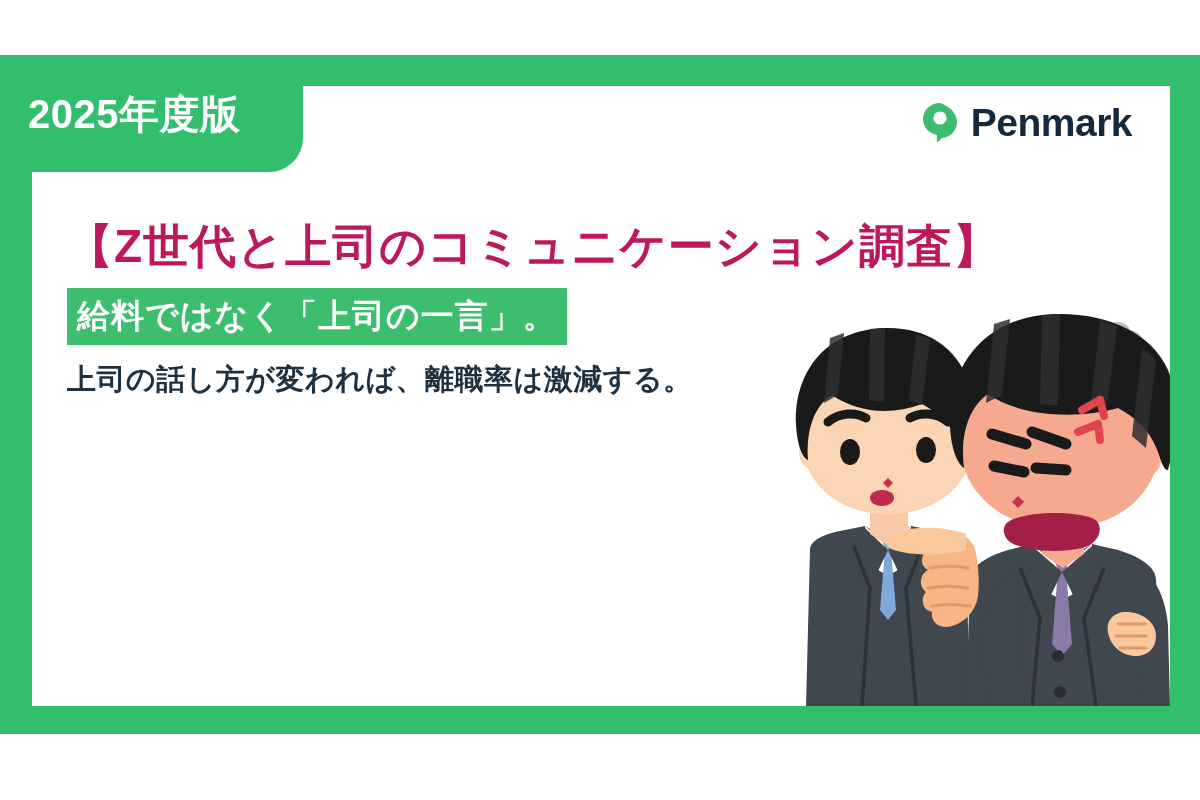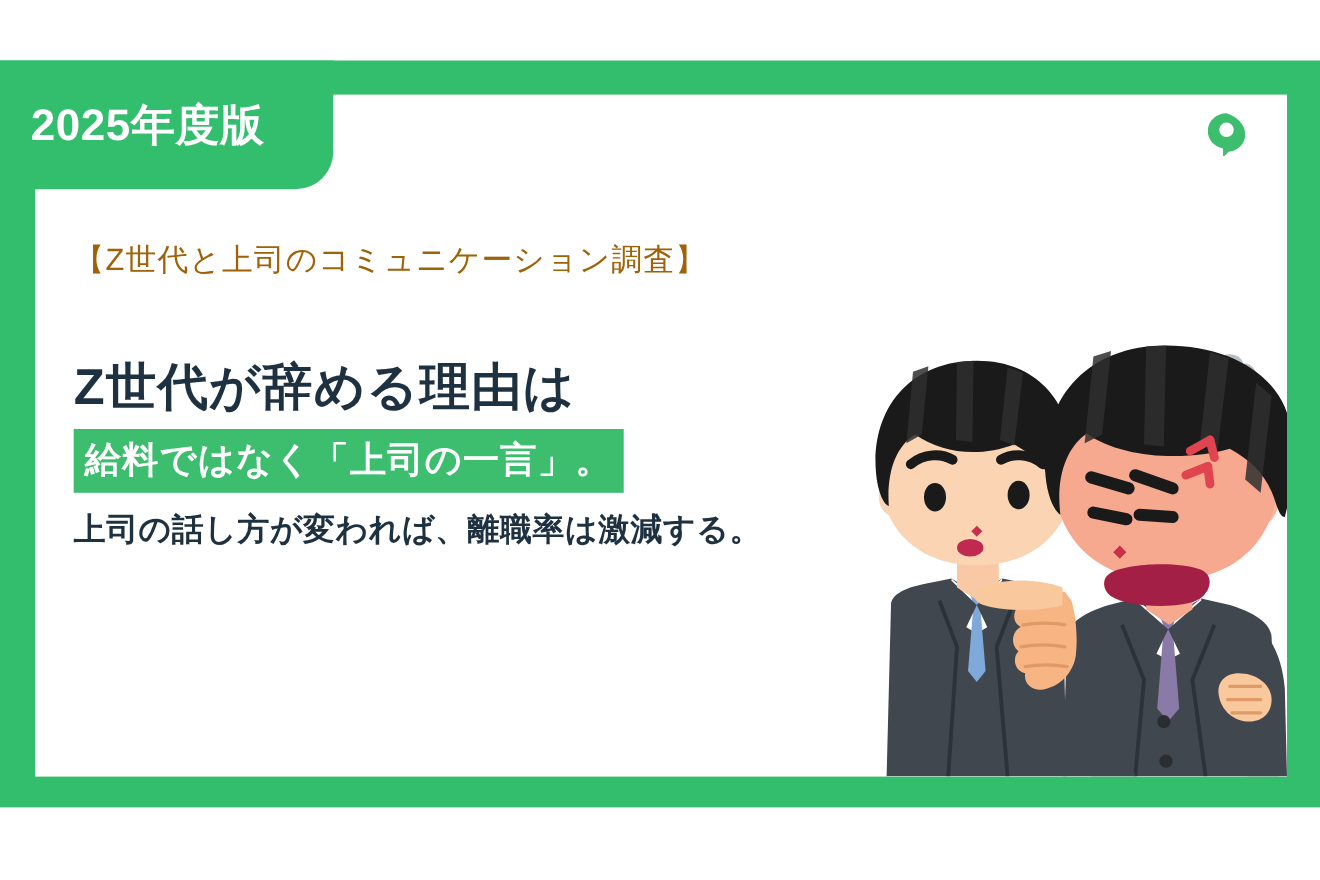--- a/index.html
+++ b/index.html
@@ -27,21 +27,21 @@
 
   
   .brand{position:absolute;right:68px;top:102px;display:flex;
          align-items:center;gap:14px;}
   .brand-mark{width:34px;height:40px;display:block;}
   .brand-name{font-size:39px;font-weight:bold;color:#16293c;
               letter-spacing:-.5px;line-height:1;white-space:nowrap;}
 
   
   .copy{position:absolute;left:67px;top:218px;width:800px;}
-  .kicker{font-size:28px;font-weight:normal;color:#a16207;
+  .kicker{font-size:46px;font-weight:bold;color:#be185d;
           letter-spacing:1px;line-height:1.25;white-space:nowrap;}
   .head1{margin-top:72px;font-size:46px;font-weight:bold;color:#1e3141;
          letter-spacing:1px;line-height:1.15;white-space:nowrap;}
   .head2-wrap{margin-top:12px;}
   .head2{display:inline-block;background:#3cbe6e;color:#ffffff;
          font-size:33px;font-weight:bold;letter-spacing:1px;
          padding:9px 10px 10px 10px;line-height:1.18;white-space:nowrap;}
   .sub{margin-top:16px;font-size:29px;font-weight:bold;color:#1e3141;
        letter-spacing:.5px;line-height:1.3;white-space:nowrap;}
 
@@ -62,25 +62,25 @@
     <span class="badge-text">2025年度版</span>
   </div>
 
   <div class="brand">
     <span class="brand-mark">
       <svg viewBox="0 0 34 40" xmlns="http://www.w3.org/2000/svg" aria-hidden="true">
         <path d="M17 0C7.6 0 0 7.2 0 16.1c0 7.9 6 14.5 13.9 15.8V40l5.1-5.0c8.5-.9 15-7.6 15-15.8C34 10.1 26.4 3 17 0z" fill="#3cbe6e" transform="translate(0,1)"></path>
         <circle cx="17" cy="16" r="6.6" fill="#ffffff"></circle>
       </svg>
     </span>
+    <span class="brand-name">Penmark</span>
   </div>
 
   <div class="copy">
     <div class="kicker">【Z世代と上司のコミュニケーション調査】</div>
-    <div class="head1">Z世代が辞める理由は</div>
     <div class="head2-wrap">
       <span class="head2">給料ではなく「上司の一言」。</span>
     </div>
     <div class="sub">上司の話し方が変われば、離職率は激減する。</div>
   </div>
 
   <div class="illus">
     <svg viewBox="0 0 400 406" xmlns="http://www.w3.org/2000/svg" aria-hidden="true">
       <defs>
         <clipPath id="clipAll">

